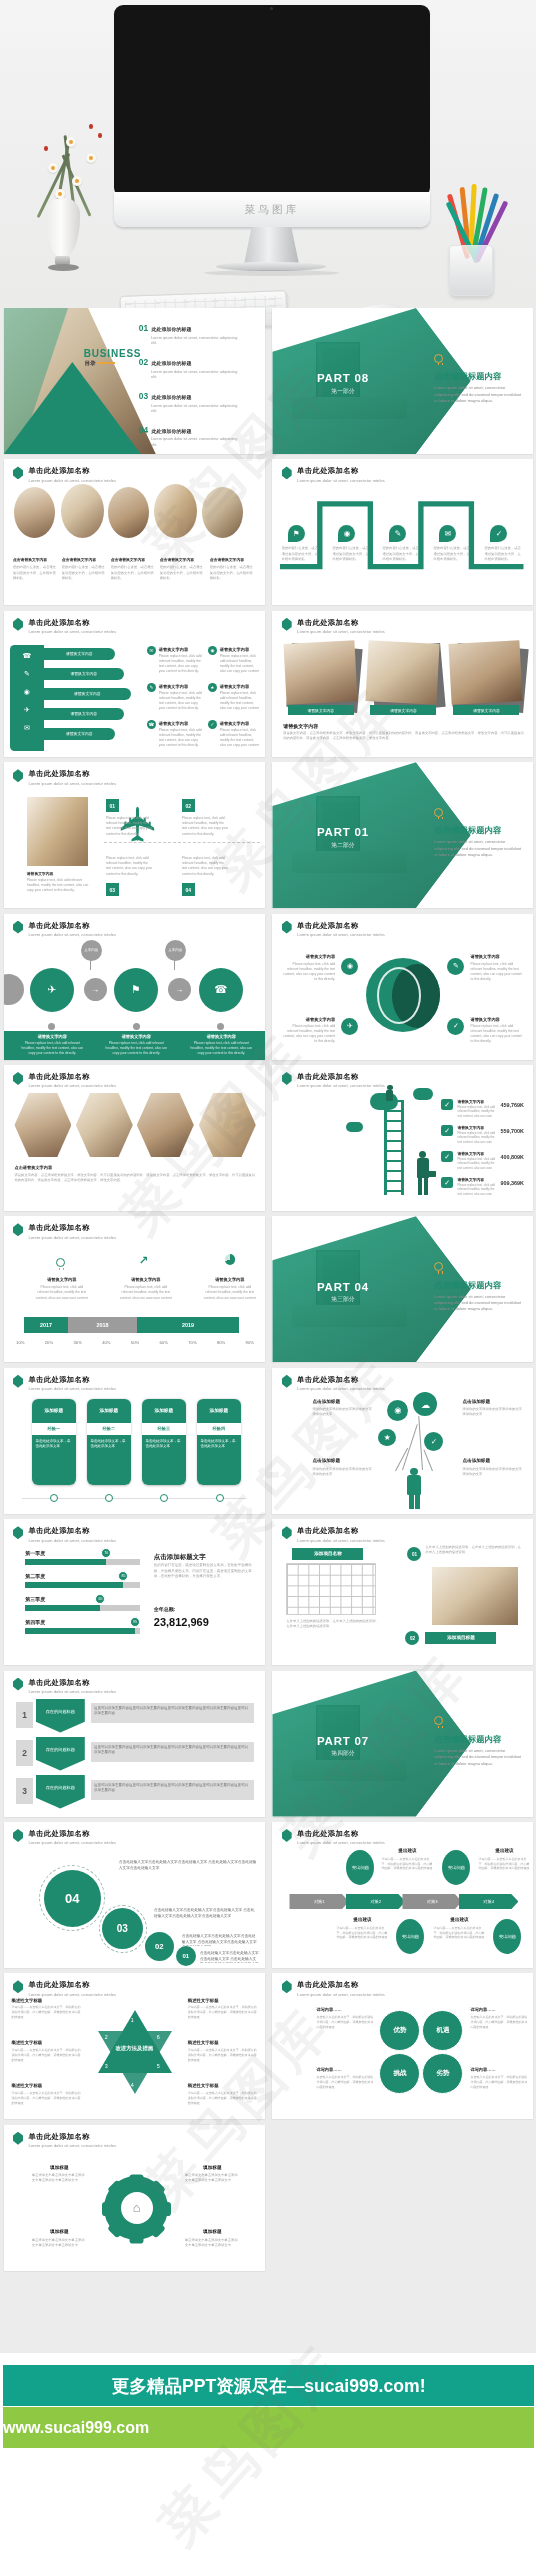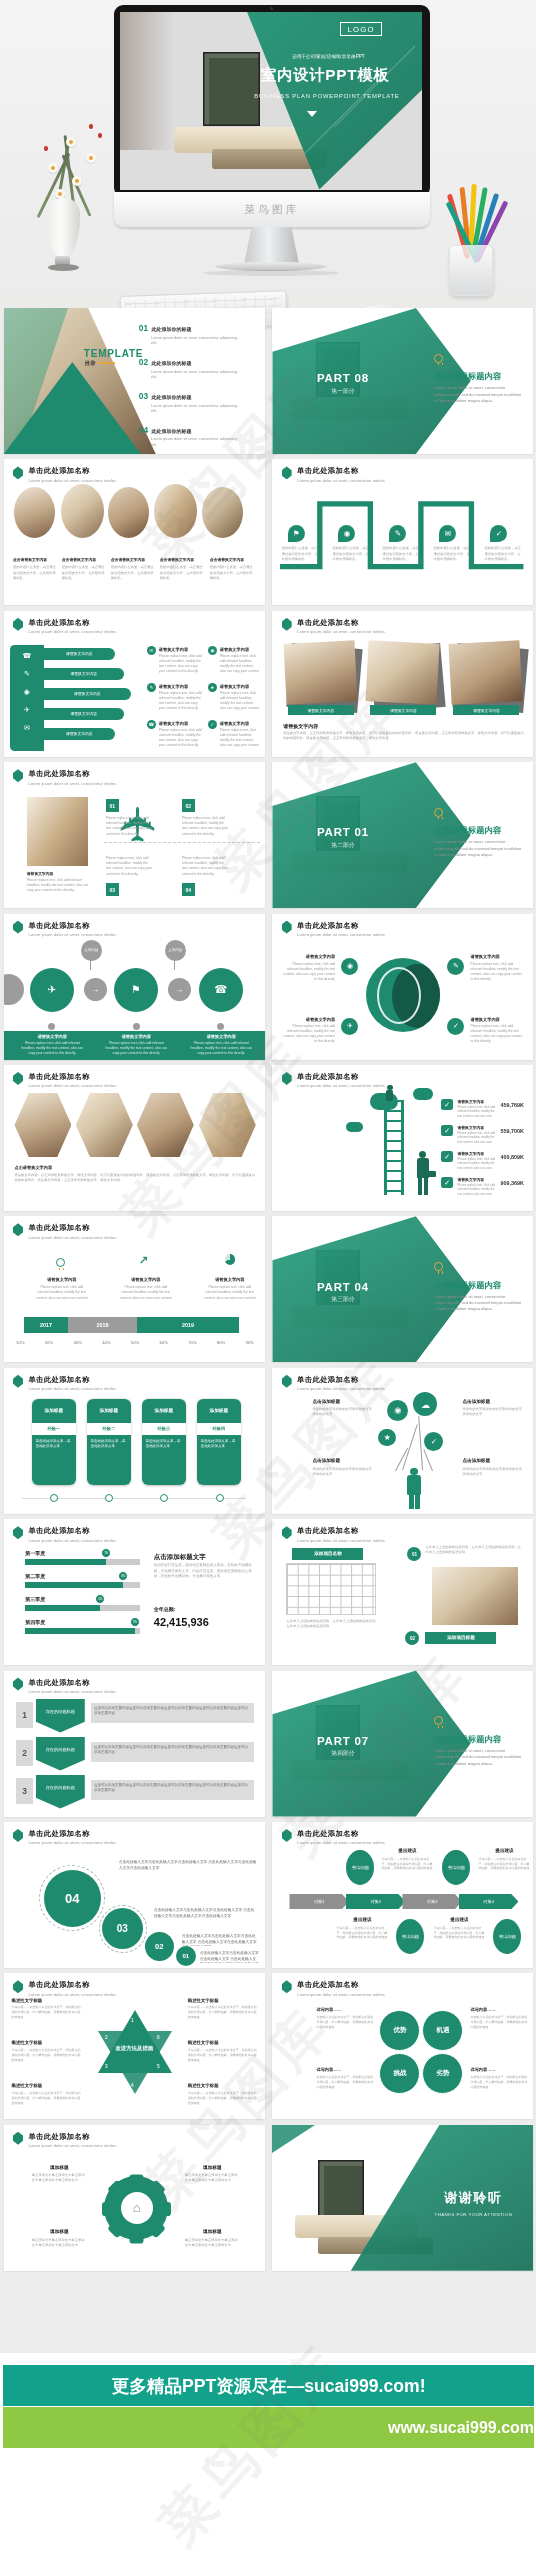--- a/index.html
+++ b/index.html
@@ -90,21 +90,21 @@
   .qtrack{position:absolute;height:6.1px;background:#cbcbcb;width:115px}
   .qfill{position:relative;height:6.1px;background:var(--g)}
   .qbadge{position:absolute;right:-5.4px;top:-11.5px;width:10px;height:10px;border-radius:50%;background:var(--g);
           color:#fff;font-size:3.5px;display:flex;align-items:center;justify-content:center;border:0.8px solid #fff}
   .yseg{height:100%;display:flex;align-items:center;justify-content:center;color:#fff;font-size:5.4px;font-weight:bold}
   
   #botwhite{position:absolute;left:0;top:2353px;width:537px;height:223px;background:#fff}
   #fbar1{position:absolute;left:3.1px;top:2365px;width:531px;height:41px;background:#12a18a;
          display:flex;align-items:center;justify-content:center;color:#fff;font-size:17.6px;font-weight:bold}
   #fbar2{position:absolute;left:3.1px;top:2407px;width:531px;height:41px;background:#8fc843;
-         display:flex;align-items:center;justify-content:flex-end;color:#fff;font-size:16px;font-weight:bold}
+         display:flex;align-items:center;justify-content:flex-start;color:#fff;font-size:16px;font-weight:bold}
   .ic{font-weight:normal}
 </style>
 </head>
 <body>
 
 <div id="hero">
 
   <div class="leaf" style="left:60px;top:140px;height:84px;transform:rotate(10deg)"></div>
   <div class="leaf" style="left:69px;top:135px;height:90px;transform:rotate(-7deg)"></div>
   <div class="leaf" style="left:52px;top:150px;height:71px;transform:rotate(26deg)"></div>
@@ -116,35 +116,20 @@
   <div class="flw" style="left:86px;top:153px"></div>
   <div class="flw" style="left:48px;top:163px"></div>
   <div class="flw" style="left:72px;top:176px"></div>
   <div class="flw" style="left:55px;top:189px"></div>
   <div id="vbody"></div>
   <div id="vfoot"></div>
   <div id="vbase"></div>
 
   <div id="frame"></div>
   <div id="cam"></div>
-  <div id="screen" class="room">
-    <div class="win" style="left:83px;top:40px;width:57px;height:74px"></div>
-    <div class="abs" style="left:0;top:0;width:54px;height:138px;background:linear-gradient(90deg,rgba(120,100,85,.45),rgba(120,100,85,0))"></div>
-    <div class="abs" style="left:54px;top:115px;width:161px;height:26px;background:linear-gradient(#efe7d4,#d6c6a8);border-radius:4.6px"></div>
-    <div class="abs" style="left:92px;top:137px;width:115px;height:20px;background:linear-gradient(#b4a489,#8f7d62);border-radius:3.1px"></div>
-    <div id="cgreen">
-      <div class="cline" style="left:70%;top:30%;height:123px"></div>
-      <div class="cline" style="left:84%;top:10%;height:115px"></div>
-    </div>
-    <div id="logo">LOGO</div>
-    <div id="tagline">适用于公司/家庭/店铺/软装装修PPT</div>
-    <div id="ctitle">室内设计PPT模板</div>
-    <div id="csub">BUSINESS PLAN POWERPOINT TEMPLATE</div>
-    <div id="ctri"></div>
-  </div>
   <div id="chin">
       <span>菜鸟图库</span>
     </div>
   <div id="neck"></div>
   <div id="mbase"></div>
   <div id="mshadow"></div>
 
   <div id="kb">
       <div id="keys"></div>
     </div>
@@ -169,21 +154,21 @@
 <div class="wm" style="left:130px;top:2408px">菜鸟图库</div>
 
 <div id="grid">
 
   <div class="row">
     <div class="slide" id="s1">
       <div class="abs ph" style="left:0;top:0;width:153px;height:146px"></div>
       <div class="abs" style="left:0;top:0;width:153px;height:146px;background:rgba(44,158,126,.45);clip-path:polygon(0 0,42% 0,10% 100%,0 100%)"></div>
       <div class="abs" style="left:73px;top:0;width:188px;height:146px;background:#fff;clip-path:polygon(6% 0,100% 0,100% 100%,42% 100%)"></div>
       <div class="abs" style="left:0;top:54px;width:137px;height:92px;background:var(--g);clip-path:polygon(50% 0,100% 100%,0 100%)"></div>
-      <div class="abs" style="left:80px;top:40px;color:var(--g);font-size:10px;font-weight:bold;letter-spacing:0.8px">TEMPLATE</div>
+      <div class="abs" style="left:80px;top:40px;color:var(--g);font-size:10px;font-weight:bold;letter-spacing:0.8px">BUSINESS</div>
       <div class="abs" style="left:81px;top:52px;font-size:5.4px;font-weight:bold;color:#333">目录</div>
       <div class="abs" style="left:94px;top:54px;width:17px;height:1.5px;background:var(--or)"></div>
       <div class="abs" style="left:135px;top:12.3px;width:117px">
         <div style="margin-bottom:7px">
           <b style="color:var(--g);font-size:8.4px">01</b>
           <b style="font-size:5px;color:#333">此处添加你的标题</b>
           <p style="font-size:3.8px;color:#9a9a9a;line-height:1.5;margin:1.5px 0 0 12.3px;width:90px">Lorem ipsum dolor sit amet, consectetur adipisicing elit.</p>
         </div>
         <div style="margin-bottom:7px">
           <b style="color:var(--g);font-size:8.4px">02</b>
@@ -678,21 +663,21 @@
         </div>
       <div class="t qrowlab" style="left:21.5px;top:100px;font-size:5px;color:#333">第四季度</div>
       <div class="qtrack qrow" style="left:21.5px;top:109px">
           <div class="qfill" style="width: 95%;">
             <span class="qbadge">95</span>
           </div>
         </div>
       <div class="t" style="left:150px;top:34px;font-size:6.5px">点击添加标题文字</div>
       <div class="p" style="left:150px;top:44px;width:101px;height:32px;font-size:3.5px">您的内容打在这里，或者通过复制您的文本后，在此框中选择粘贴，并选择只保留文字。内容打在这里，或者通过复制您的文本后，在此框中选择粘贴，并选择只保留文字。</div>
       <div class="t" style="left:150px;top:87px;font-size:5px">全年总额:</div>
-      <div class="t" style="left:150px;top:97px;font-size:11px;color:#111">42,415,936</div>
+      <div class="t" style="left:150px;top:97px;font-size:11px;color:#111">23,812,969</div>
     </div>
     <div class="slide" id="s18">
       <div class="shead">
           <span class="dmd"></span>
           <span class="ht">
             <b>单击此处添加名称</b>
             <i>Lorem ipsum dolor sit amet, consectetur  inteles</i>
           </span>
         </div>
       <div class="gbar" style="left:20px;top:29px;width:71px;height:11.5px;font-size:4.6px;font-weight:bold">添加项目名称</div>
@@ -858,29 +843,20 @@
       <div class="abs" style="left:117px;top:67px;width:32px;height:32px;border-radius:50%;background:#fff;display:flex;align-items:center;justify-content:center;font-size:13px;color:#8a8a8a">⌂</div>
       <div class="t" style="left:28px;top:40px;width:55px;text-align:center;font-size:4.6px">填加标题</div>
       <div class="p" style="left:28px;top:48px;width:55px;height:20px">单击添加文本单击添加文本单击添加文本单击添加文本单击添加文本</div>
       <div class="t" style="left:181px;top:40px;width:55px;text-align:center;font-size:4.6px">填加标题</div>
       <div class="p" style="left:181px;top:48px;width:55px;height:20px">单击添加文本单击添加文本单击添加文本单击添加文本单击添加文本</div>
       <div class="t" style="left:28px;top:104px;width:55px;text-align:center;font-size:4.6px">填加标题</div>
       <div class="p" style="left:28px;top:113px;width:55px;height:20px">单击添加文本单击添加文本单击添加文本单击添加文本单击添加文本</div>
       <div class="t" style="left:181px;top:104px;width:55px;text-align:center;font-size:4.6px">填加标题</div>
       <div class="p" style="left:181px;top:113px;width:55px;height:20px">单击添加文本单击添加文本单击添加文本单击添加文本单击添加文本</div>
     </div>
-    <div class="slide room" id="s26">
-      <div class="win" style="left:46px;top:35px;width:46px;height:60px"></div>
-      <div class="abs" style="left:23px;top:90px;width:123px;height:23px;background:linear-gradient(#efe7d4,#d6c6a8);border-radius:3.8px"></div>
-      <div class="abs" style="left:46px;top:112px;width:115px;height:17px;background:linear-gradient(#b4a489,#8f7d62);border-radius:2.3px"></div>
-      <div class="abs" style="left:0;top:0;width:0;height:0;border-right:43px solid transparent;border-top:28px solid rgba(31,139,110,.85)"></div>
-      <div class="abs" style="inset:0;background:linear-gradient(150deg,rgba(42,160,128,.92),rgba(20,110,86,.92));clip-path:polygon(64% 0,100% 0,100% 100%,30% 100%)"></div>
-      <div class="abs" style="left:56%;top:44%;width:42%;text-align:center;color:#fff;font-size:13px;font-weight:bold;letter-spacing:1.5px">谢谢聆听</div>
-      <div class="abs" style="left:54%;top:60%;width:46%;text-align:center;color:rgba(255,255,255,.85);font-size:4.4px;letter-spacing:0.4px">THANKS FOR YOUR ATTENTION</div>
-    </div>
   </div>
 </div>
 
 <div id="botwhite"></div>
 <div id="fbar1">
     <span>更多精品PPT资源尽在—sucai999.com!</span>
   </div>
 <div id="fbar2">
     <span>www.sucai999.com</span>
   </div>

